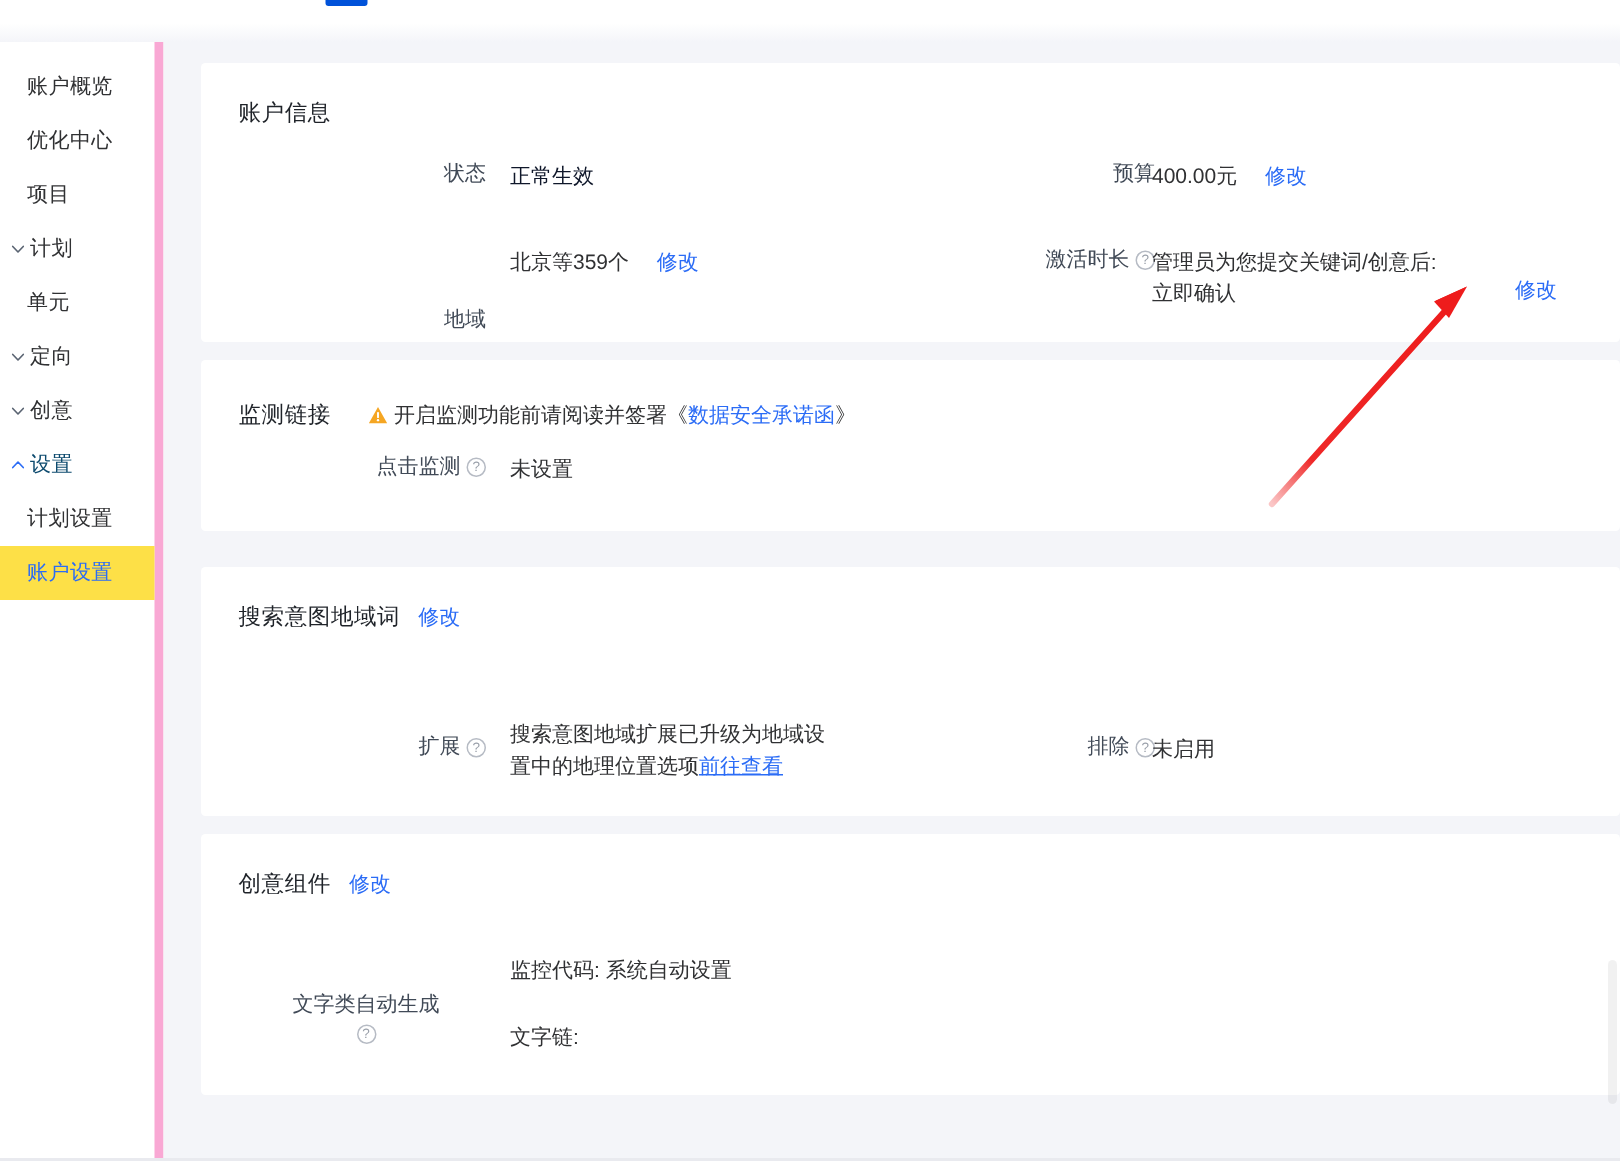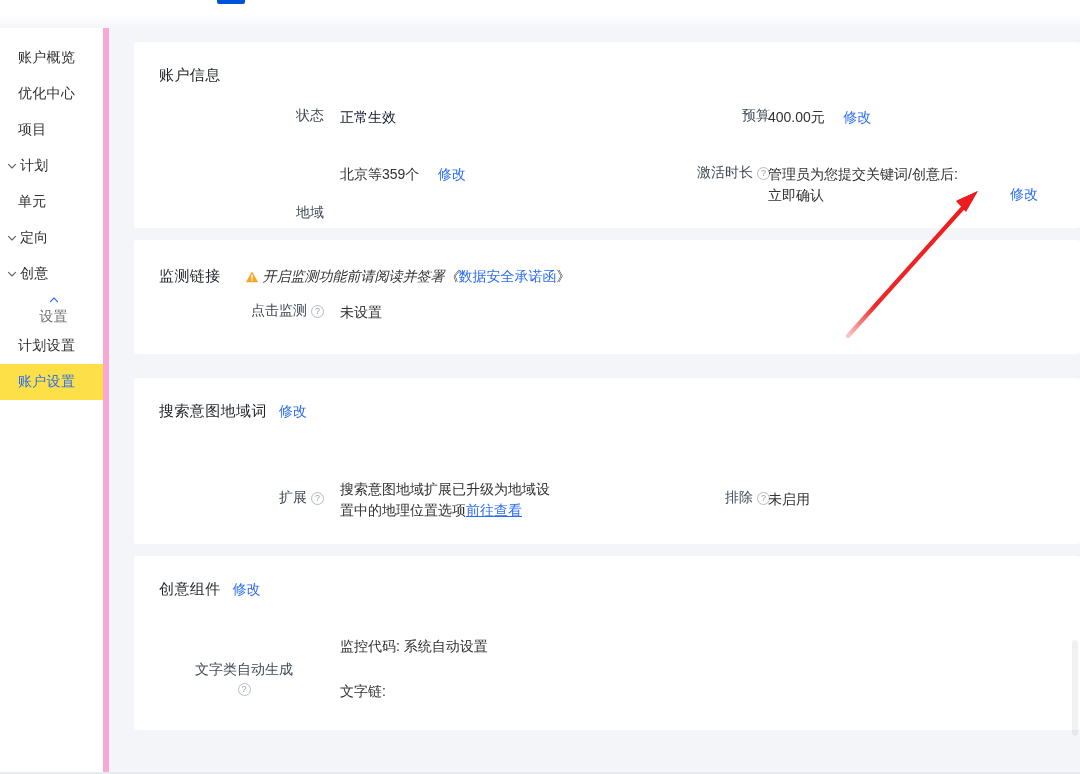--- a/index.html
+++ b/index.html
@@ -44,21 +44,21 @@
     letter-spacing: .3px;
   }
   .nav-item.has-chevron { padding-left: 4px; }
   .chev {
     width: 16px; height: 16px; flex: 0 0 16px;
     display: inline-flex; align-items: center; justify-content: center;
     margin-right: 0px;
   }
   .chev svg { display: block; }
   .nav-item.indent { padding-left: 18px; }
-  .nav-item.accent { color: #737373; flex-direction: column; }
+  .nav-item.accent { color: #0c4a6e; }
   .nav-item.active {
     background: #fde047; color: #2b6cf6;
   }
   .nav-label { display: inline-block; }
 
   
   .content {
     position: absolute; left: 109px; top: 28px;
     width: 971px; height: 746px;
     background: #f4f5f9;
@@ -240,21 +240,21 @@
       <div class="abs" style="left:25px; top:27px; display:flex; align-items:center;">
         <span class="card-title">监测链接</span>
         <span style="display:inline-flex; align-items:center; margin-left:24px;">
           <span class="warn-tri">
             <svg width="14" height="14" viewBox="0 0 14 14">
               <path d="M7 1.4 L13.1 12.2 L0.9 12.2 Z" fill="#f5a623"></path>
               <rect x="6.35" y="4.6" width="1.3" height="4.1" rx="0.6" fill="#ffffff"></rect>
               <circle cx="7" cy="10.1" r="0.78" fill="#ffffff"></circle>
             </svg>
           </span>
-          <span style="font-size:14px; color:#303133;font-style:italic;">开启监测功能前请阅读并签署《</span>
+          <span style="font-size:14px; color:#303133;">开启监测功能前请阅读并签署《</span>
           <span class="link">数据安全承诺函</span>
           <span style="font-size:14px; color:#303133;">》</span>
         </span>
       </div>
 
       <div class="abs" style="left:69px; top:62px; width:121px;">
         <span class="flabel" style="width:121px;">
           <span>点击监测</span>
           <span class="help">?</span>
         </span>

